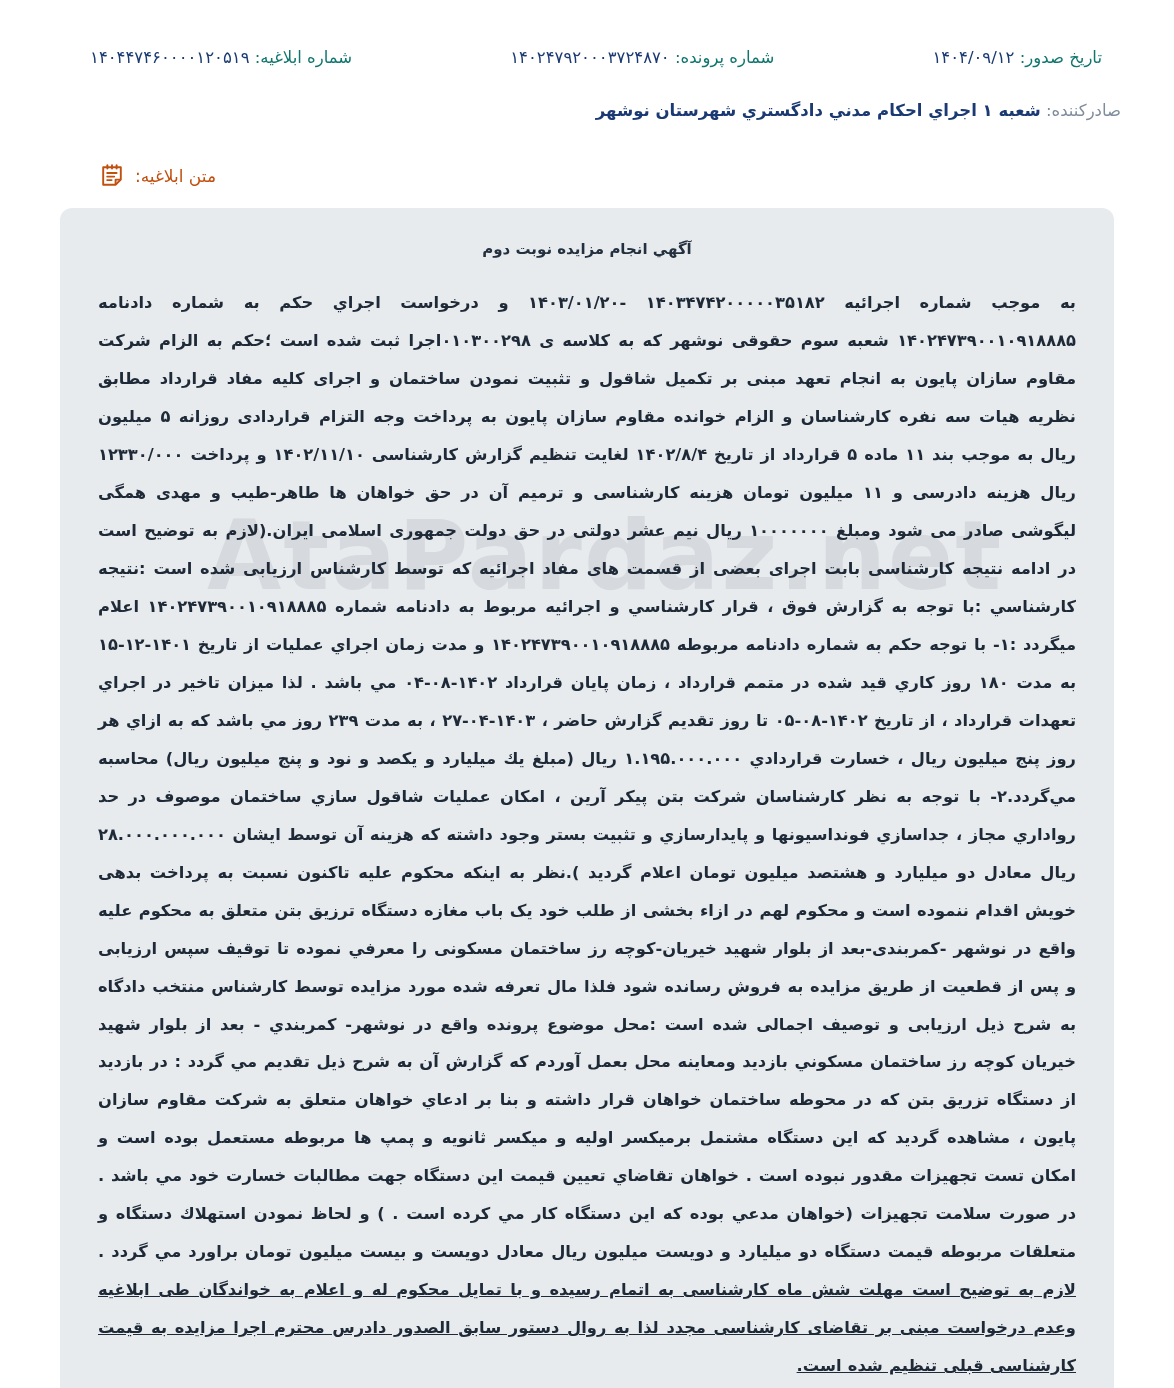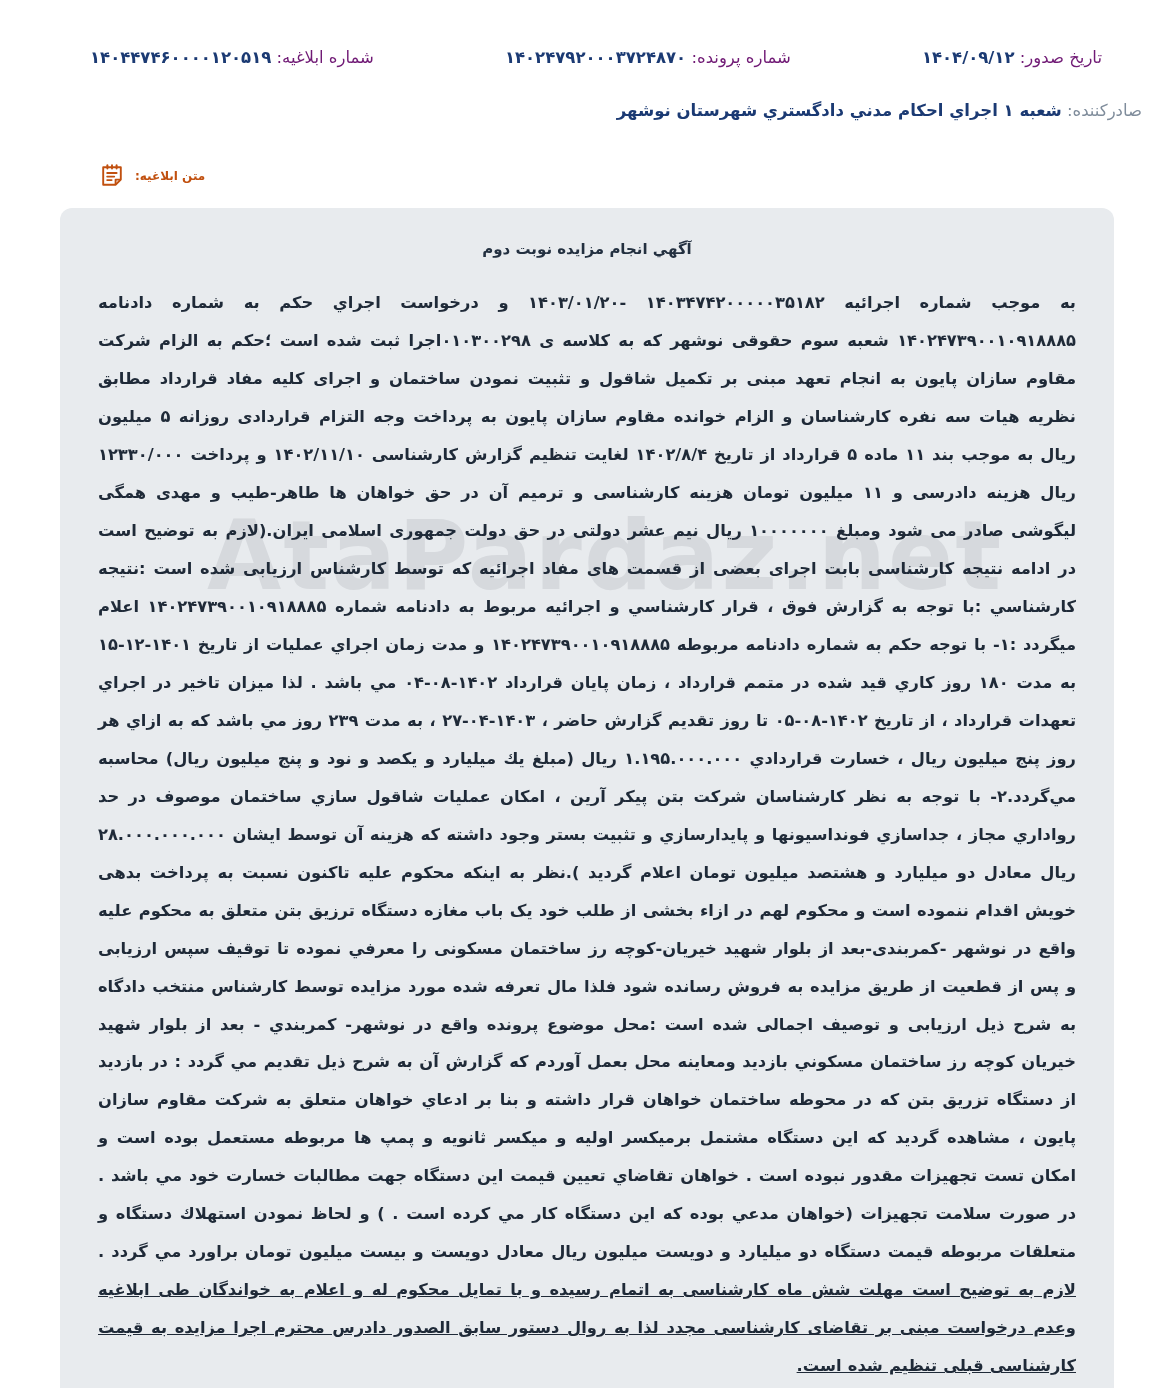--- a/index.html
+++ b/index.html
@@ -31,45 +31,45 @@
     gap: 52px;
     padding: 0 60px 0 60px;
     margin-top: 46px;
   }
   .meta-field {
     font-size: 16.5px;
     white-space: nowrap;
     line-height: 1.4;
   }
   .meta-field .lbl {
-    color: #701a75;
+    color: #0f766e;
     font-weight: 400;
   }
   .meta-field .val {
     color: #1b3a73;
-    font-weight: 700;
+    font-weight: 400;
     letter-spacing: 0.2px;
   }
   .meta-row-1 { gap: 86px; justify-content: space-between; }
   .meta-row-1 .meta-field:nth-child(1) { margin-right: 12px; }
   .meta-row-1 .meta-field:nth-child(3) { margin-left: 30px; }
 
   .issuer-row, .subject-row {
     padding: 0 60px;
     margin-top: 22px;
     font-size: 16.5px;
     text-align: right;
     padding-right: 0;
     padding-left: 0;
   }
   .issuer-row { margin-top: 32px; }
   .subject-row { margin-top: 18px; }
   .line-inner {
     padding-left: 60px;
-    padding-right: 32px;
+    padding-right: 53px;
     text-align: right;
   }
   .issuer-row .lbl, .subject-row .lbl { color: #7f8c9b; }
   .issuer-row .val, .subject-row .val { color: #1b3a73; font-weight: 700; }
 
   
   .section-title {
     display: flex;
     flex-direction: row;
     justify-content: flex-start;
@@ -78,22 +78,22 @@
     padding-right: 0;
     padding-left: 0;
     margin-top: 42px;
     margin-left: 60px;
     margin-right: 0;
     justify-content: flex-end;
     padding-left: 38px;
   }
   .section-title .st-text {
     color: #c1500f;
-    font-weight: 700;
-    font-size: 12px;
+    font-weight: 400;
+    font-size: 17px;
   }
   .note-icon {
     width: 28px;
     height: 28px;
     display: inline-block;
     flex: 0 0 auto;
   }
 
   
   .body-panel {

